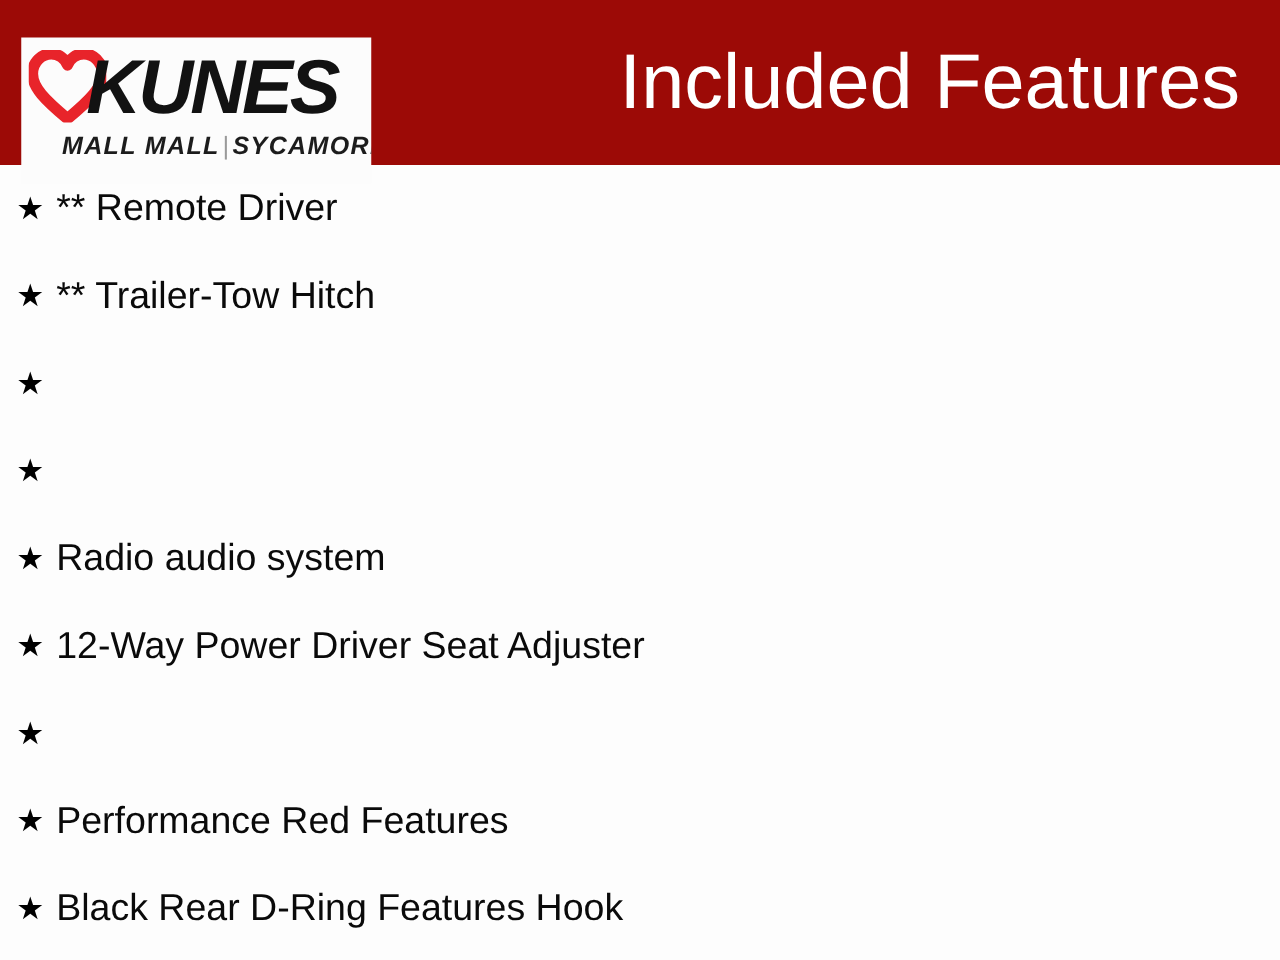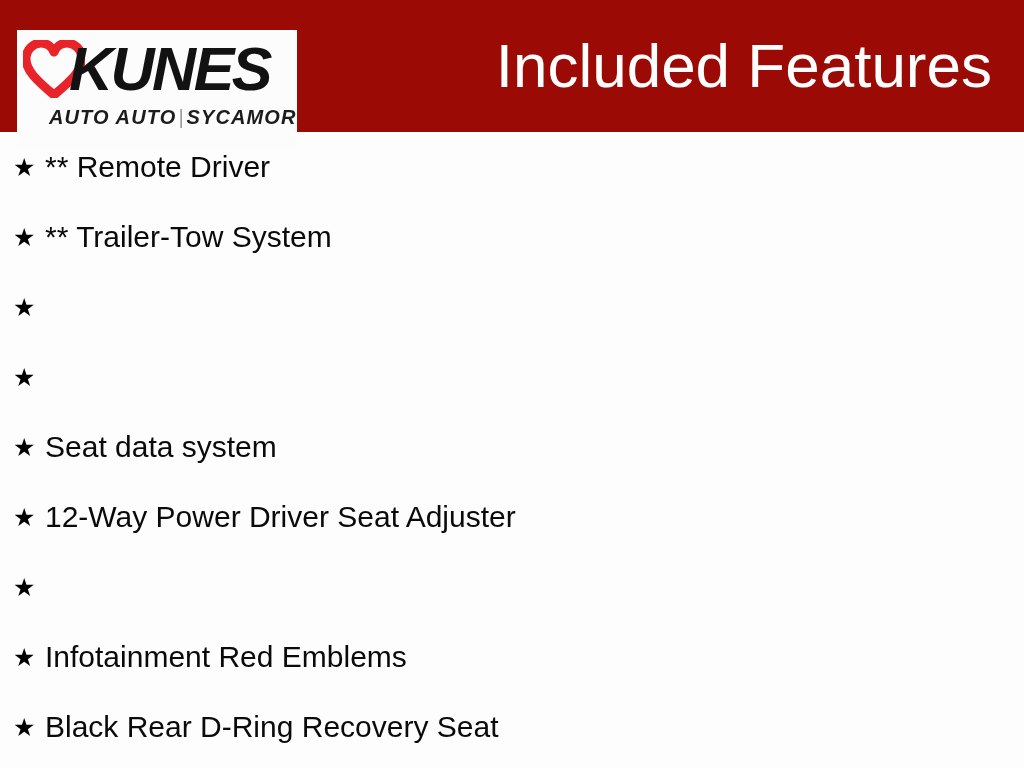--- a/index.html
+++ b/index.html
@@ -155,56 +155,56 @@
   <div class="header">
 
     <div class="logo-box">
       <div class="logo-mark">
         <svg class="logo-heart" viewBox="0 0 62 58" aria-hidden="true">
           <path d="M31 55 C 13 40, 3 30, 3 19 C 3 9, 11 3, 18 3 C 24 3, 29 7, 31 12 C 33 7, 38 3, 44 3 C 51 3, 59 9, 59 19 C 59 30, 49 40, 31 55 Z" fill="none" stroke="#e8242a" stroke-width="9" stroke-linejoin="round"></path>
         </svg>
         <div class="logo-wordmark">KUNES</div>
       </div>
       <div class="logo-sub">
-        <span>AUTO AUTO</span><span class="divider">|</span><span>SYCAMORE</span>
+        <span>MALL MALL</span><span class="divider">|</span><span>SYCAMORE</span>
       </div>
     </div>
 
     <div class="header-title">Included Features</div>
   </div>
 
   <ul class="feature-list" id="feature-list">
       <li class="feature-item">
         <span class="feature-bullet">★</span>
         <span class="feature-text">** Remote Driver</span>
       </li>
       <li class="feature-item">
         <span class="feature-bullet">★</span>
-        <span class="feature-text">** Trailer-Tow System</span>
-      </li>
-      <li class="feature-item">
-        <span class="feature-bullet">★</span>
-      </li>
-      <li class="feature-item">
-        <span class="feature-bullet">★</span>
-      </li>
-      <li class="feature-item">
-        <span class="feature-bullet">★</span>
-        <span class="feature-text">Seat data system</span>
+        <span class="feature-text">** Trailer-Tow Hitch</span>
+      </li>
+      <li class="feature-item">
+        <span class="feature-bullet">★</span>
+      </li>
+      <li class="feature-item">
+        <span class="feature-bullet">★</span>
+      </li>
+      <li class="feature-item">
+        <span class="feature-bullet">★</span>
+        <span class="feature-text">Radio audio system</span>
       </li>
       <li class="feature-item">
         <span class="feature-bullet">★</span>
         <span class="feature-text">12-Way Power Driver Seat Adjuster</span>
       </li>
       <li class="feature-item">
         <span class="feature-bullet">★</span>
       </li>
       <li class="feature-item">
         <span class="feature-bullet">★</span>
-        <span class="feature-text">Infotainment Red Emblems</span>
-      </li>
-      <li class="feature-item">
-        <span class="feature-bullet">★</span>
-        <span class="feature-text">Black Rear D-Ring Recovery Seat</span>
+        <span class="feature-text">Performance Red Features</span>
+      </li>
+      <li class="feature-item">
+        <span class="feature-bullet">★</span>
+        <span class="feature-text">Black Rear D-Ring Features Hook</span>
       </li>
     </ul>
 
 </div>
 
 </body></html>

